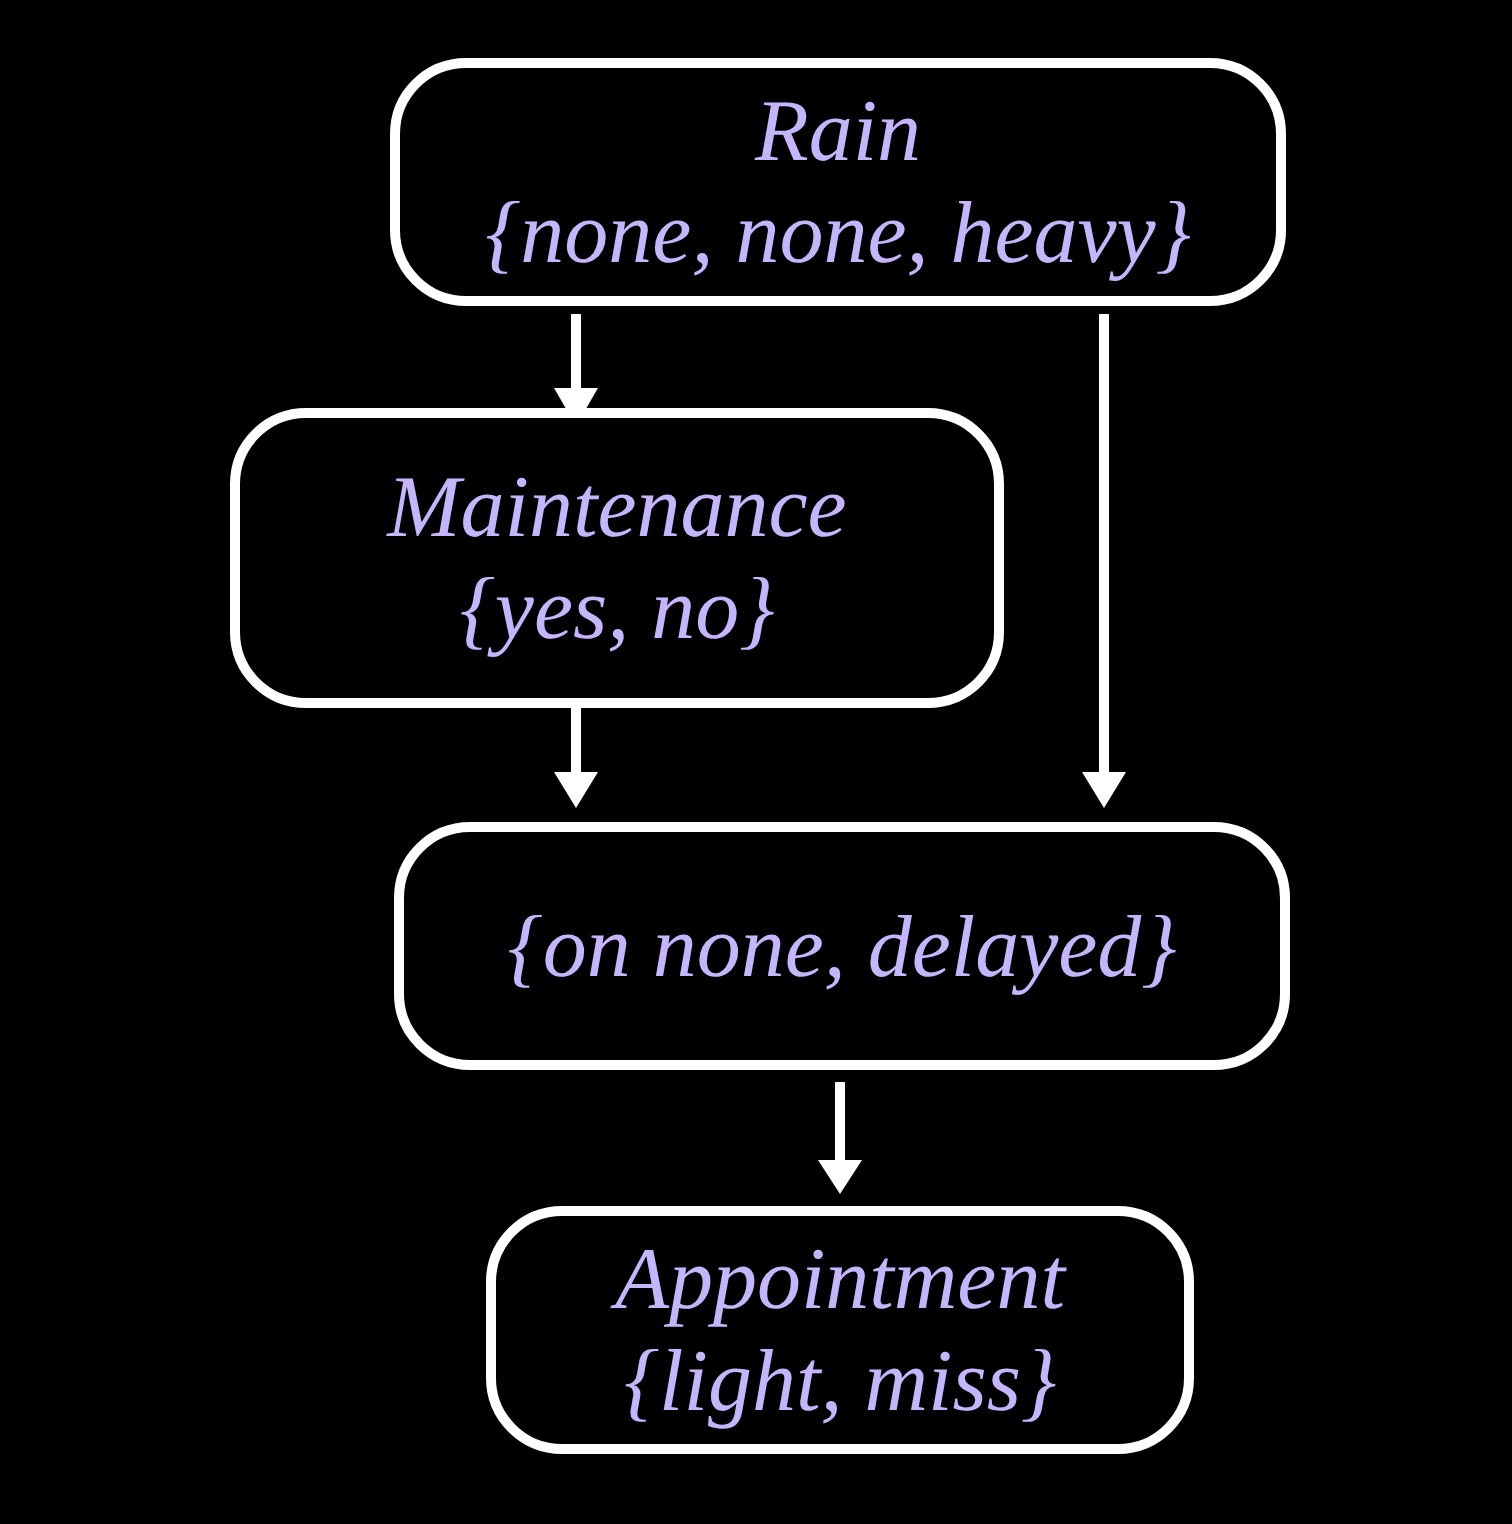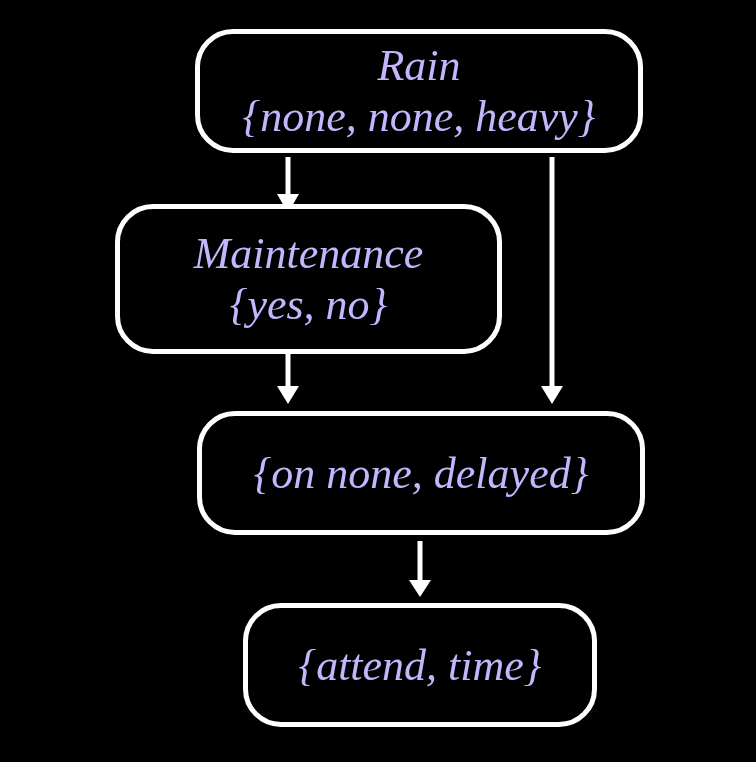--- a/index.html
+++ b/index.html
@@ -83,16 +83,17 @@
   <div class="node node-maintenance">
     <div>Maintenance</div>
     <div>{yes, no}</div>
   </div>
 
   <div class="node node-train">
     <div>{on none, delayed}</div>
   </div>
 
   <div class="node node-appointment">
-    <div>{attend, time}</div>
+    <div>Appointment</div>
+    <div>{light, miss}</div>
   </div>
 
 </div>
 
 </body></html>

